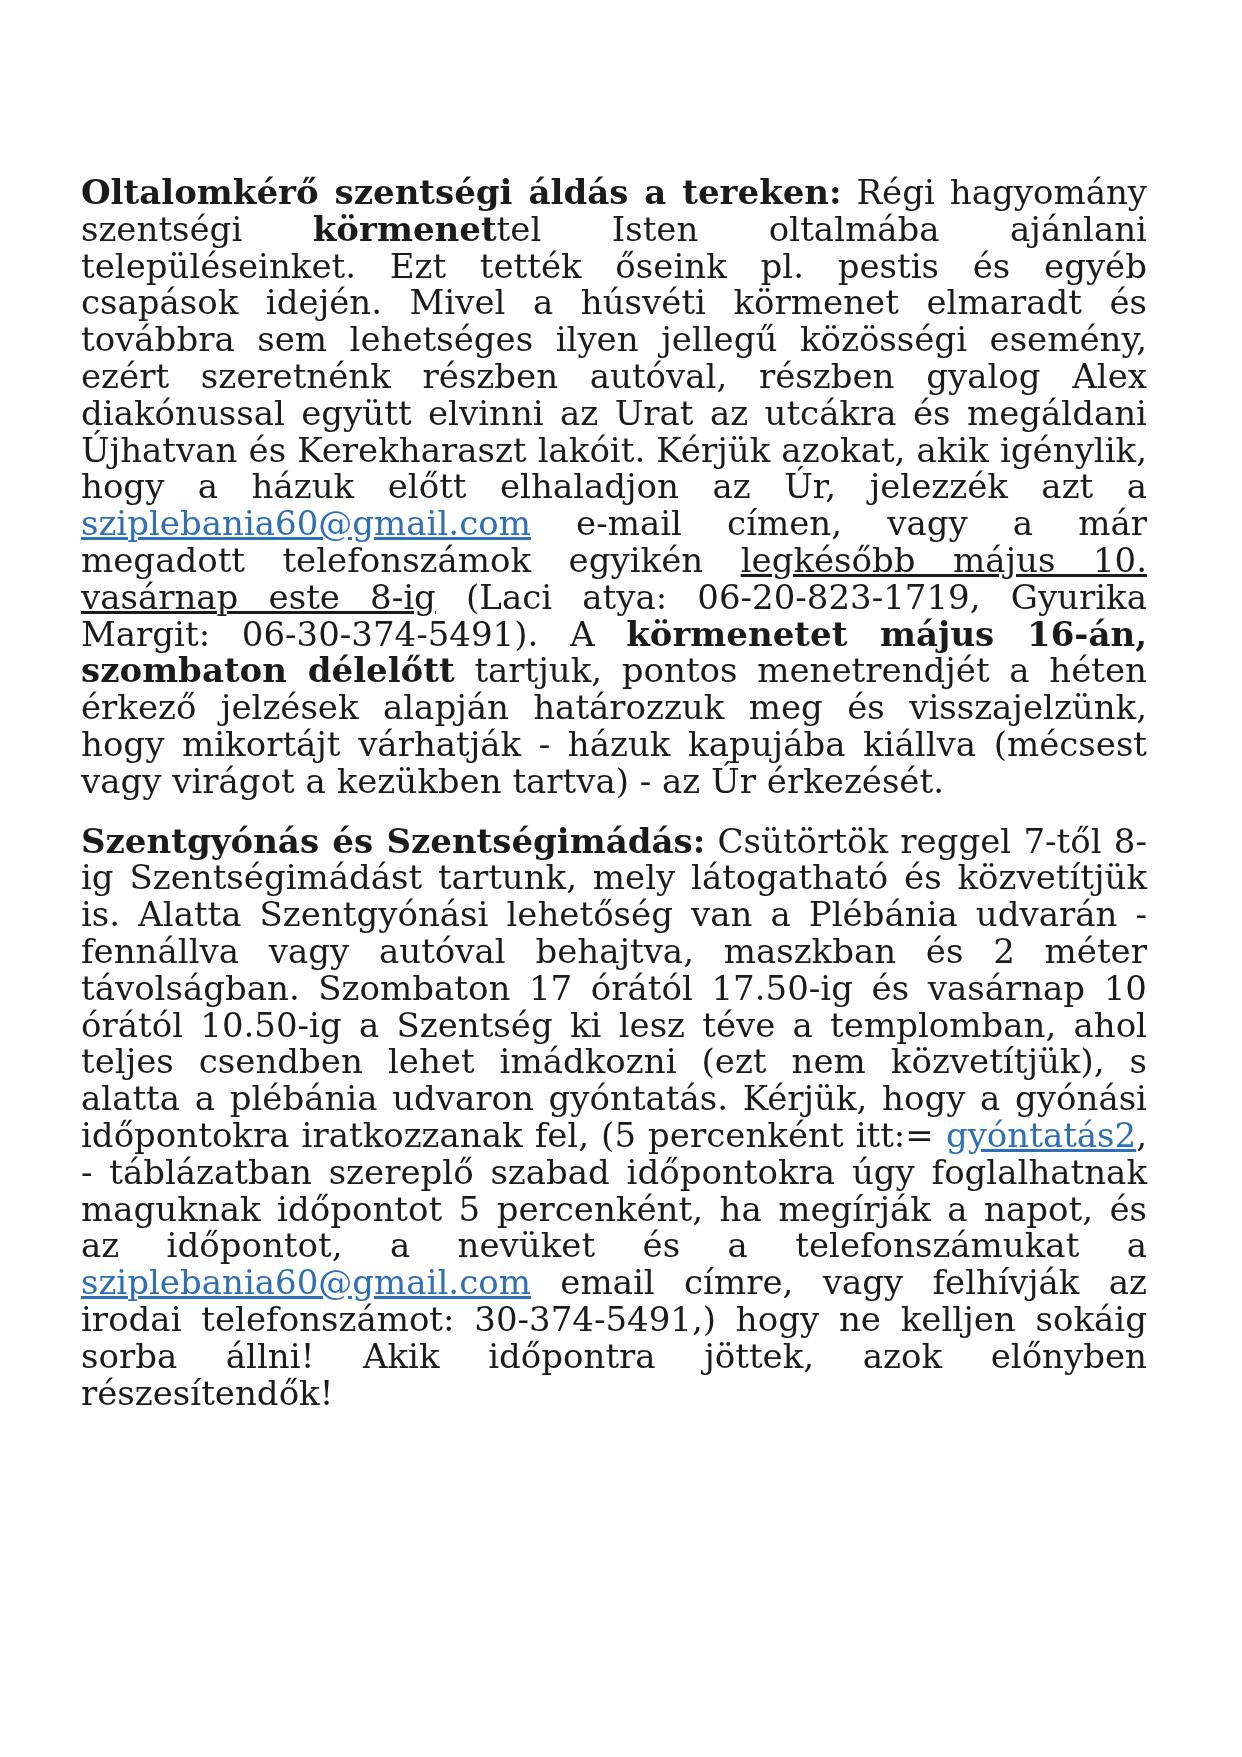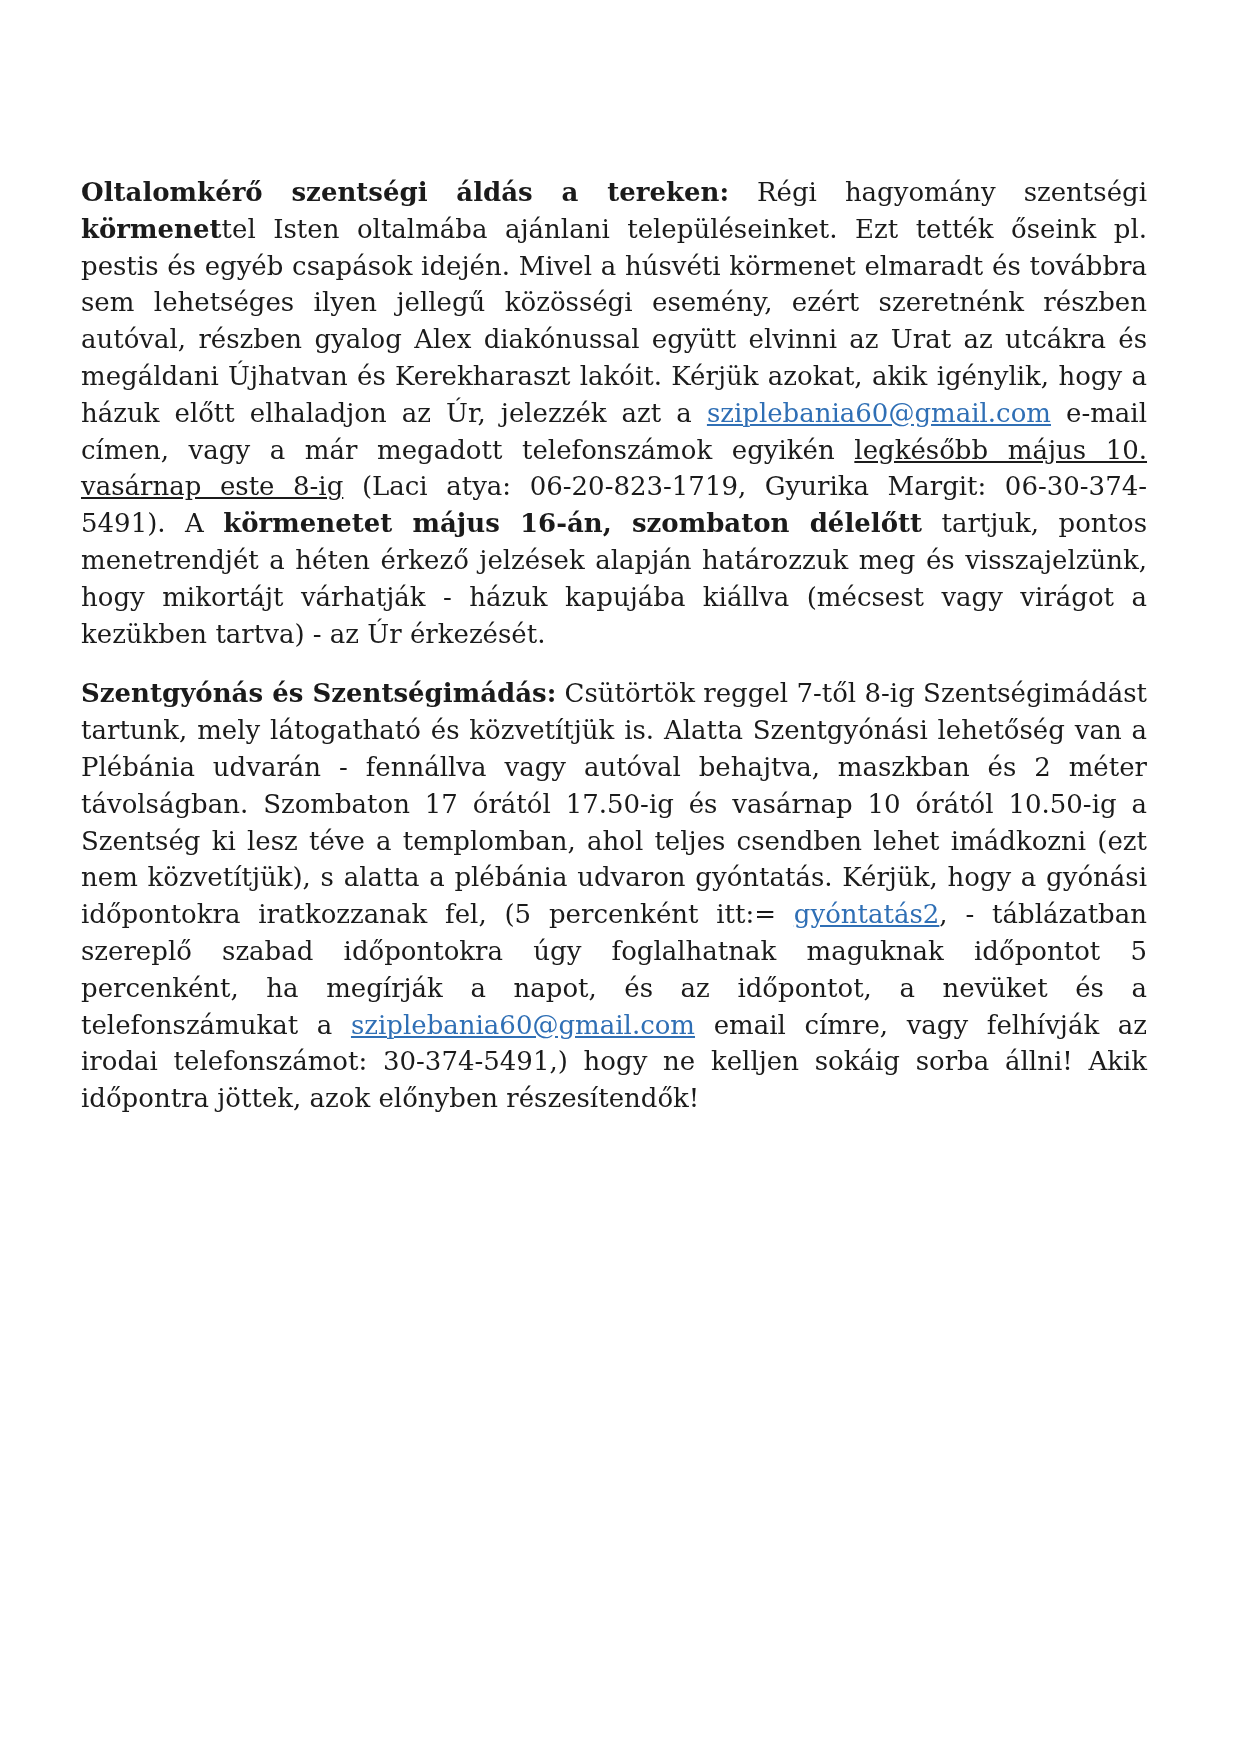--- a/index.html
+++ b/index.html
@@ -18,21 +18,21 @@
     position: absolute;
     inset: 0;
     background: var(--page-bg, #ffffff);
   }
   .content {
     position: absolute;
     left: 81px;
     top: 174px;
     width: 1066px;
     color: var(--text-color, #1b1b1b);
-    font-size: 26px;
+    font-size: 34px;
     line-height: 36.8px;
     text-align: justify;
     text-justify: inter-word;
   }
   .para {
     margin: 0 0 23px 0;
     padding: 0;
   }
   .seg-bold { font-weight: bold; }
   .seg-underline { text-decoration: underline; }

